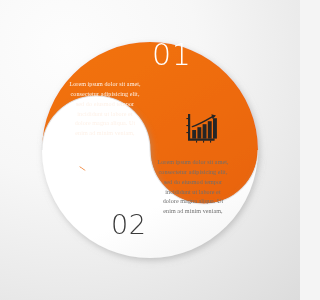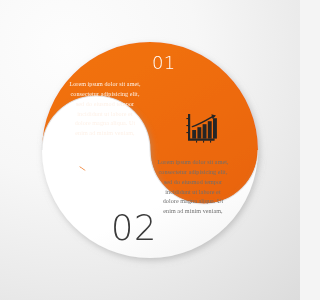--- a/index.html
+++ b/index.html
@@ -40,27 +40,27 @@
 
   
   .num {
     font-family: "DejaVu Sans", sans-serif;
     font-weight: 300;
     letter-spacing: 0.02em;
     line-height: 1;
     white-space: nowrap;
   }
   .num-01 {
-    font-size: 18px;
+    font-size: 30px;
     color: #ffffff;
     left: 152px;
-    top: 54px;
+    top: 40px;
   }
   .num-02 {
-    font-size: 35px;
+    font-size: 27px;
     color: #3b3b3b;
     left: 111px;
     top: 211px;
   }
 
   
   .para {
     font-family: "Liberation Serif", serif;
     font-size: 6.1px;
     line-height: 1.62;

